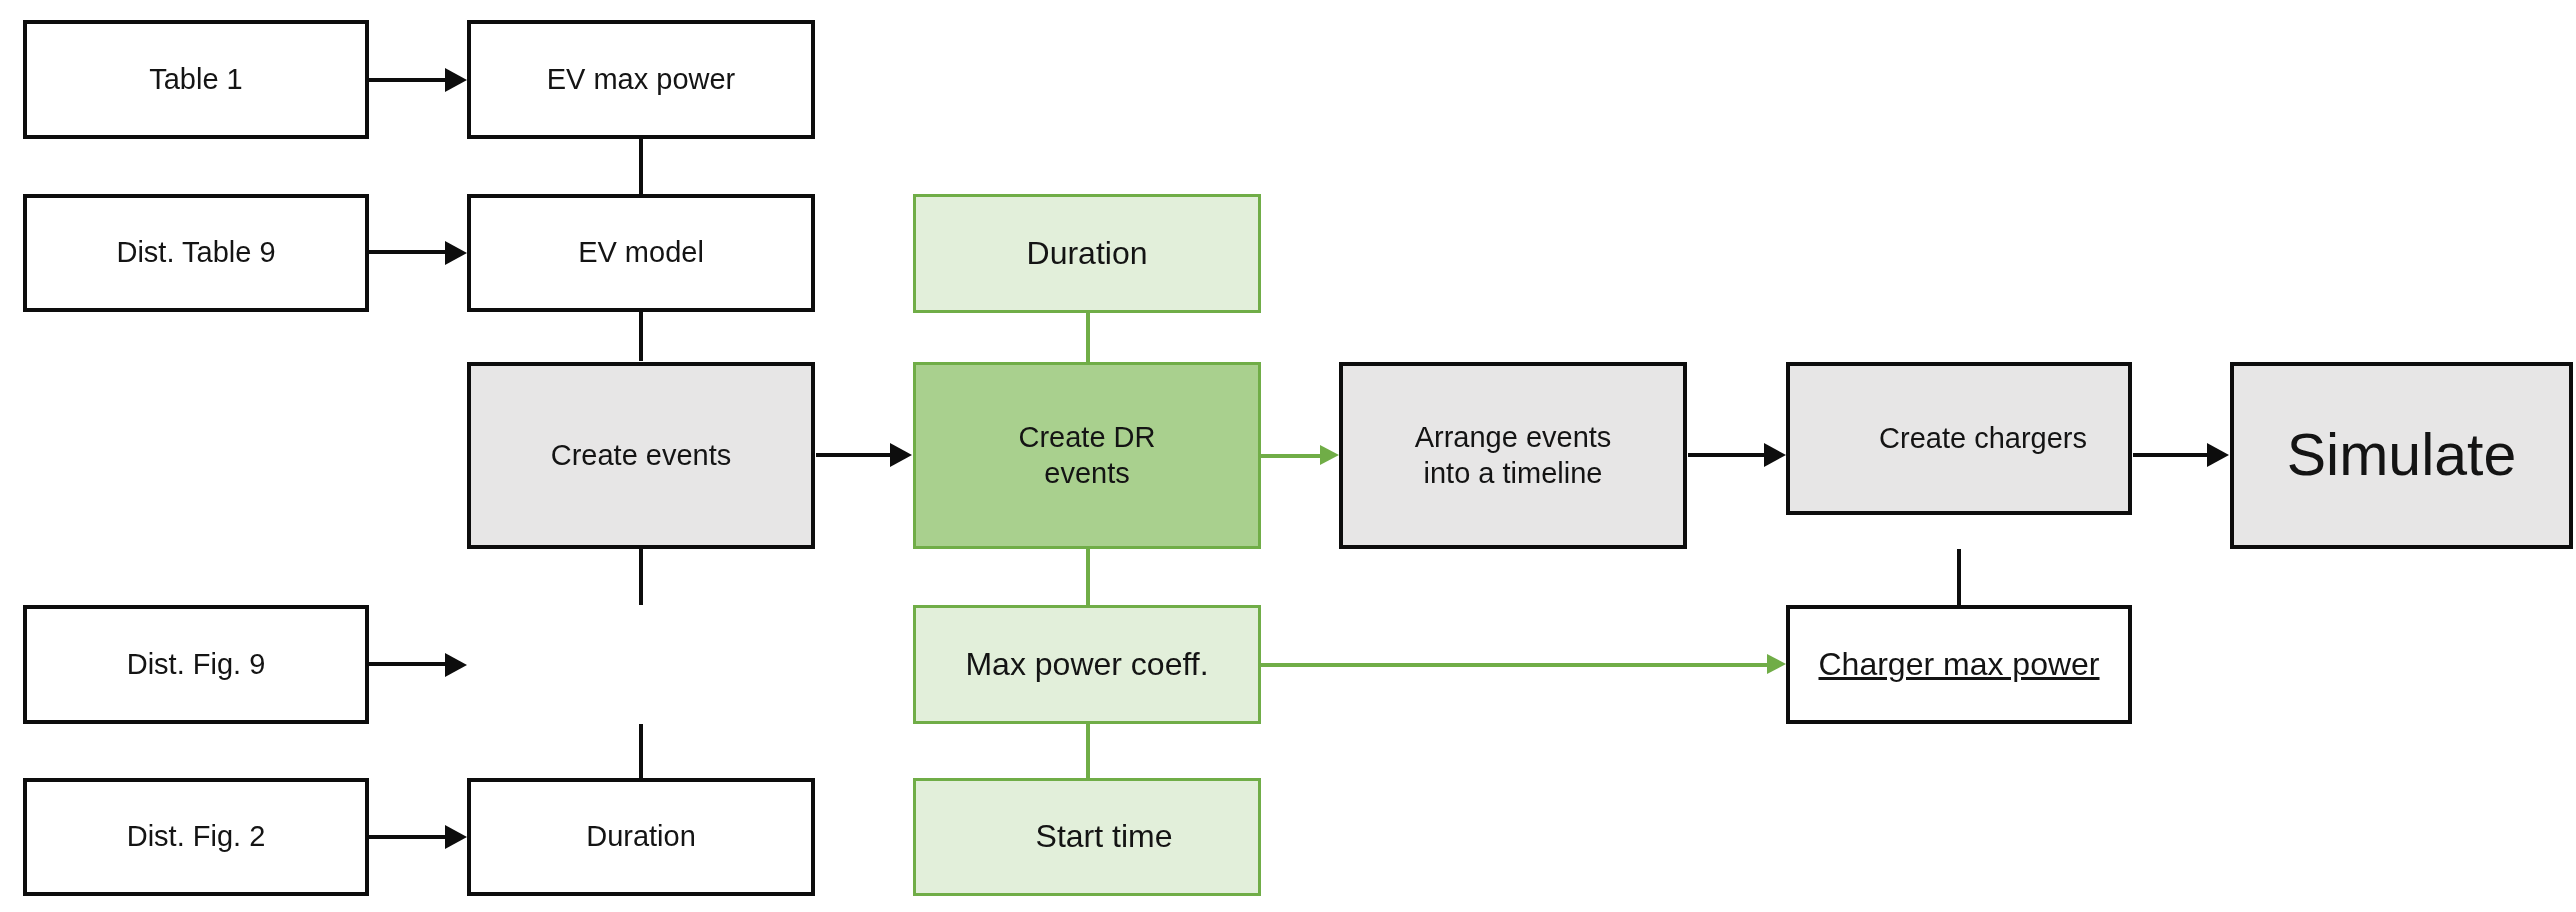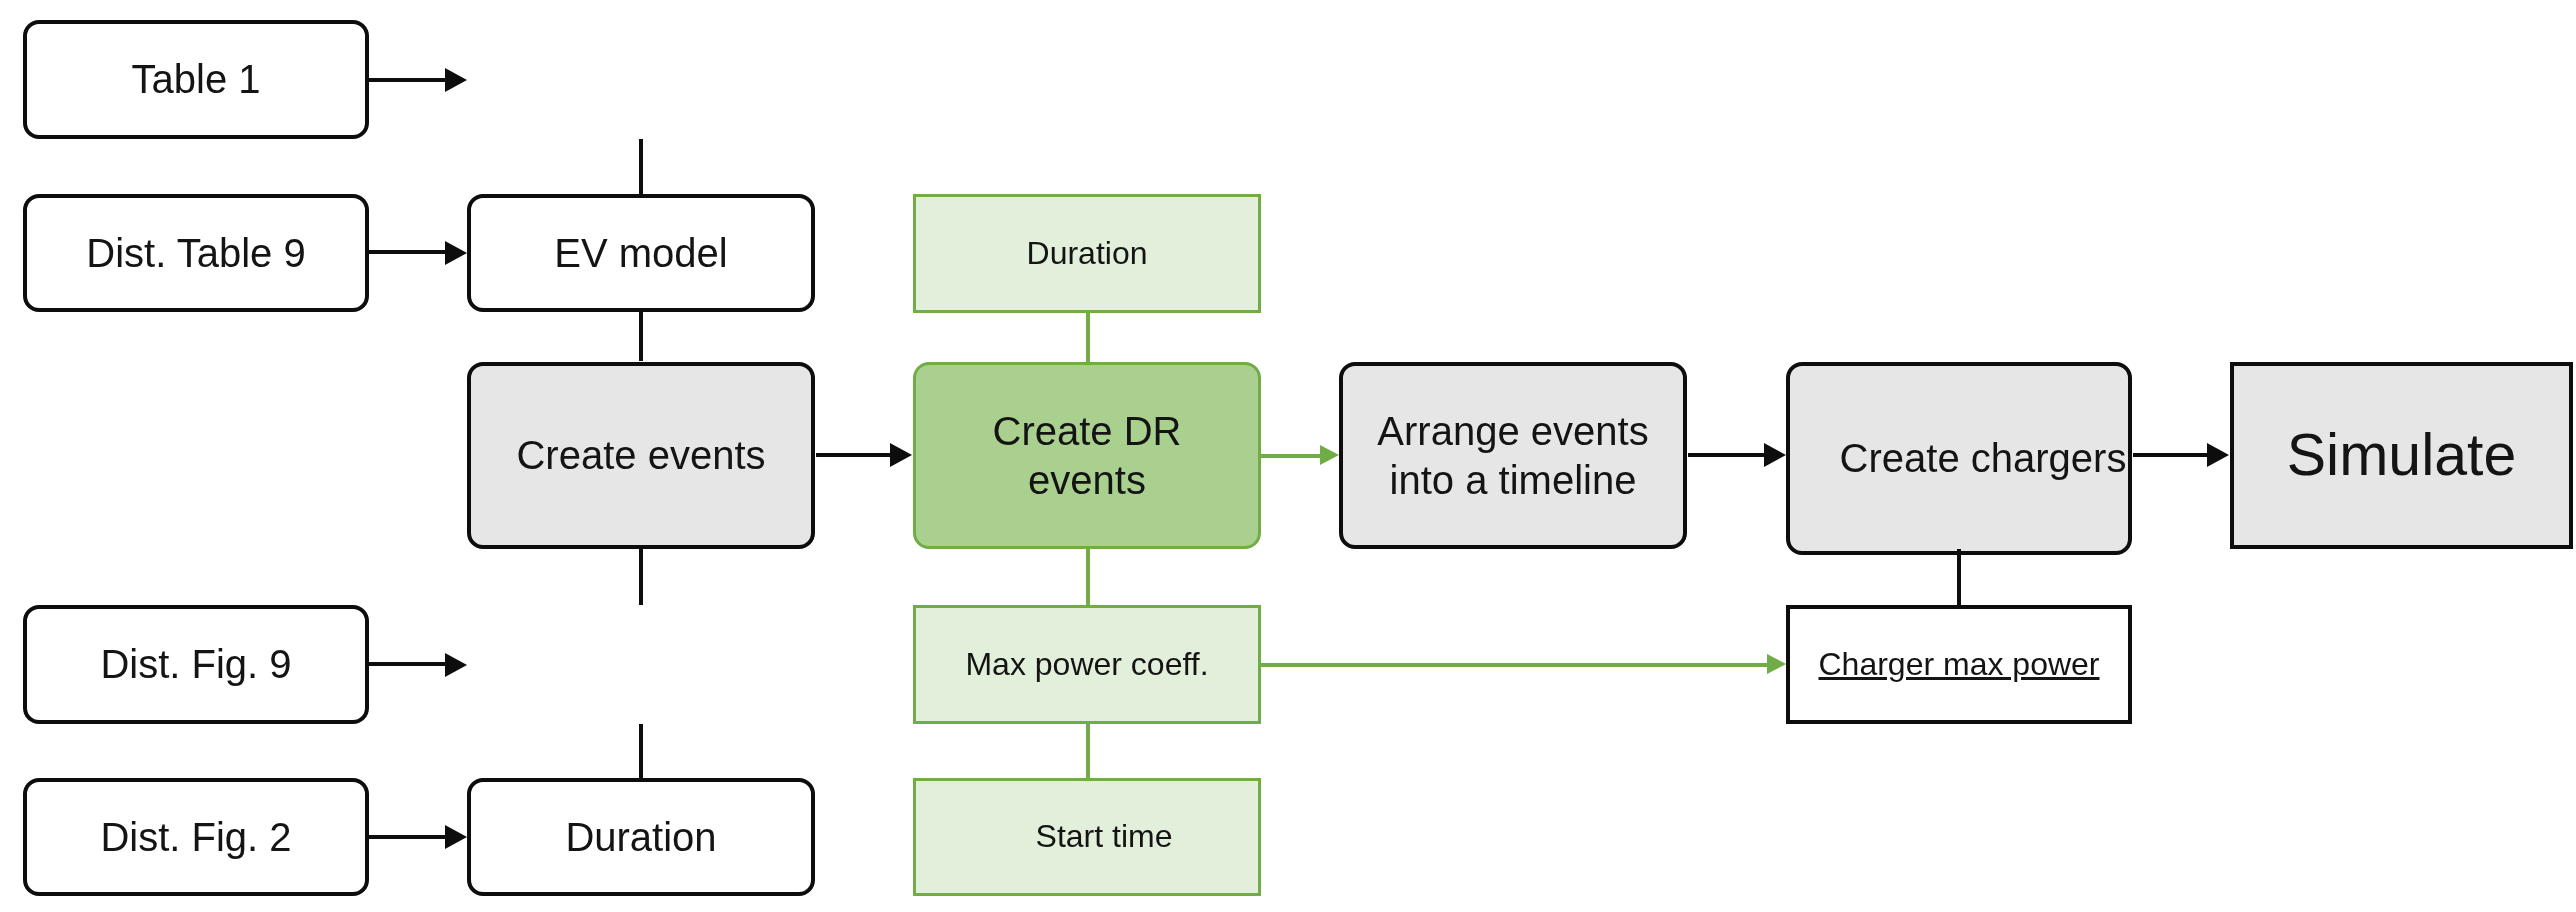--- a/index.html
+++ b/index.html
@@ -19,21 +19,21 @@
     align-items: center;
     justify-content: center;
     text-align: center;
     white-space: pre-line;
     line-height: 1.22;
   }
   .node.white { background: #ffffff; border: 4.2px solid #0d0d0d; }
   .node.gray  { background: #e7e6e6; border: 4.2px solid #0d0d0d; }
   .node.green-mid   { background: #a9d08e; border: 3.5px solid #70ad47; }
   .node.green-light { background: #e2efda; border: 3.5px solid #70ad47; }
-  .fs-med   { font-size: 40px; border-radius: 16px; }
+  .fs-med   { font-size: 29px; }
   .fs-small { font-size: 32px; }
   .fs-large { font-size: 59px; }
   .hline, .vline {
     position: absolute;
     background: #0d0d0d;
   }
   .hline { height: 4.2px; }
   .vline { width: 4.2px; }
   .hline.green { background: #70ad47; height: 3.5px; }
   .vline.green { background: #70ad47; width: 3.5px; }
@@ -49,34 +49,35 @@
     border-bottom-width: 10.5px;
     border-left: 19.6px solid #70ad47;
   }
 </style>
 </head>
 <body>
 
 <div id="canvas">
 
   <div class="node white fs-med" style="left:23px;top:20px;width:346px;height:119px;">Table 1</div>
+  <div class="node white fs-med" style="left:467px;top:20px;width:348px;height:119px;">EV max power</div>
   <div class="node white fs-med" style="left:23px;top:194px;width:346px;height:118px;">Dist. Table 9</div>
   <div class="node white fs-med" style="left:467px;top:194px;width:348px;height:118px;">EV model</div>
   <div class="node gray fs-med" style="left:467px;top:362px;width:348px;height:187px;">Create events</div>
   <div class="node green-light fs-small" style="left:913px;top:194px;width:348px;height:119px;">Duration</div>
   <div class="node green-mid fs-med" style="left:913px;top:362px;width:348px;height:187px;">Create DR
 events</div>
   <div class="node green-light fs-small" style="left:913px;top:605px;width:348px;height:119px;">Max power coeff.</div>
   <div class="node green-light fs-small" style="left:913px;top:778px;width:348px;height:118px;padding-left:34px;">Start time</div>
   <div class="node white fs-med" style="left:23px;top:605px;width:346px;height:119px;">Dist. Fig. 9</div>
   <div class="node white fs-med" style="left:23px;top:778px;width:346px;height:118px;">Dist. Fig. 2</div>
   <div class="node white fs-med" style="left:467px;top:778px;width:348px;height:118px;">Duration</div>
   <div class="node gray fs-med" style="left:1339px;top:362px;width:348px;height:187px;">Arrange events
 into a timeline</div>
-  <div class="node gray fs-med" style="left:1786px;top:362px;width:346px;height:193px;padding-left:48px;">Create chargers</div>
+  <div class="node gray fs-med" style="left:1786px;top:362px;width:346px;height:153px;padding-left:48px;">Create chargers</div>
   <div class="node gray fs-large" style="left:2230px;top:362px;width:343px;height:187px;">Simulate</div>
   <div class="node white fs-small" style="left:1786px;top:605px;width:346px;height:119px;text-decoration:underline;">Charger max power</div>
 
   <div class="hline" style="left:369px;top:78px;width:78px;"></div>
   <div class="tri-r" style="left:445px;top:68px;"></div>
 
   <div class="hline" style="left:369px;top:250px;width:78px;"></div>
   <div class="tri-r" style="left:445px;top:241px;"></div>
 
   <div class="hline" style="left:369px;top:662px;width:78px;"></div>

